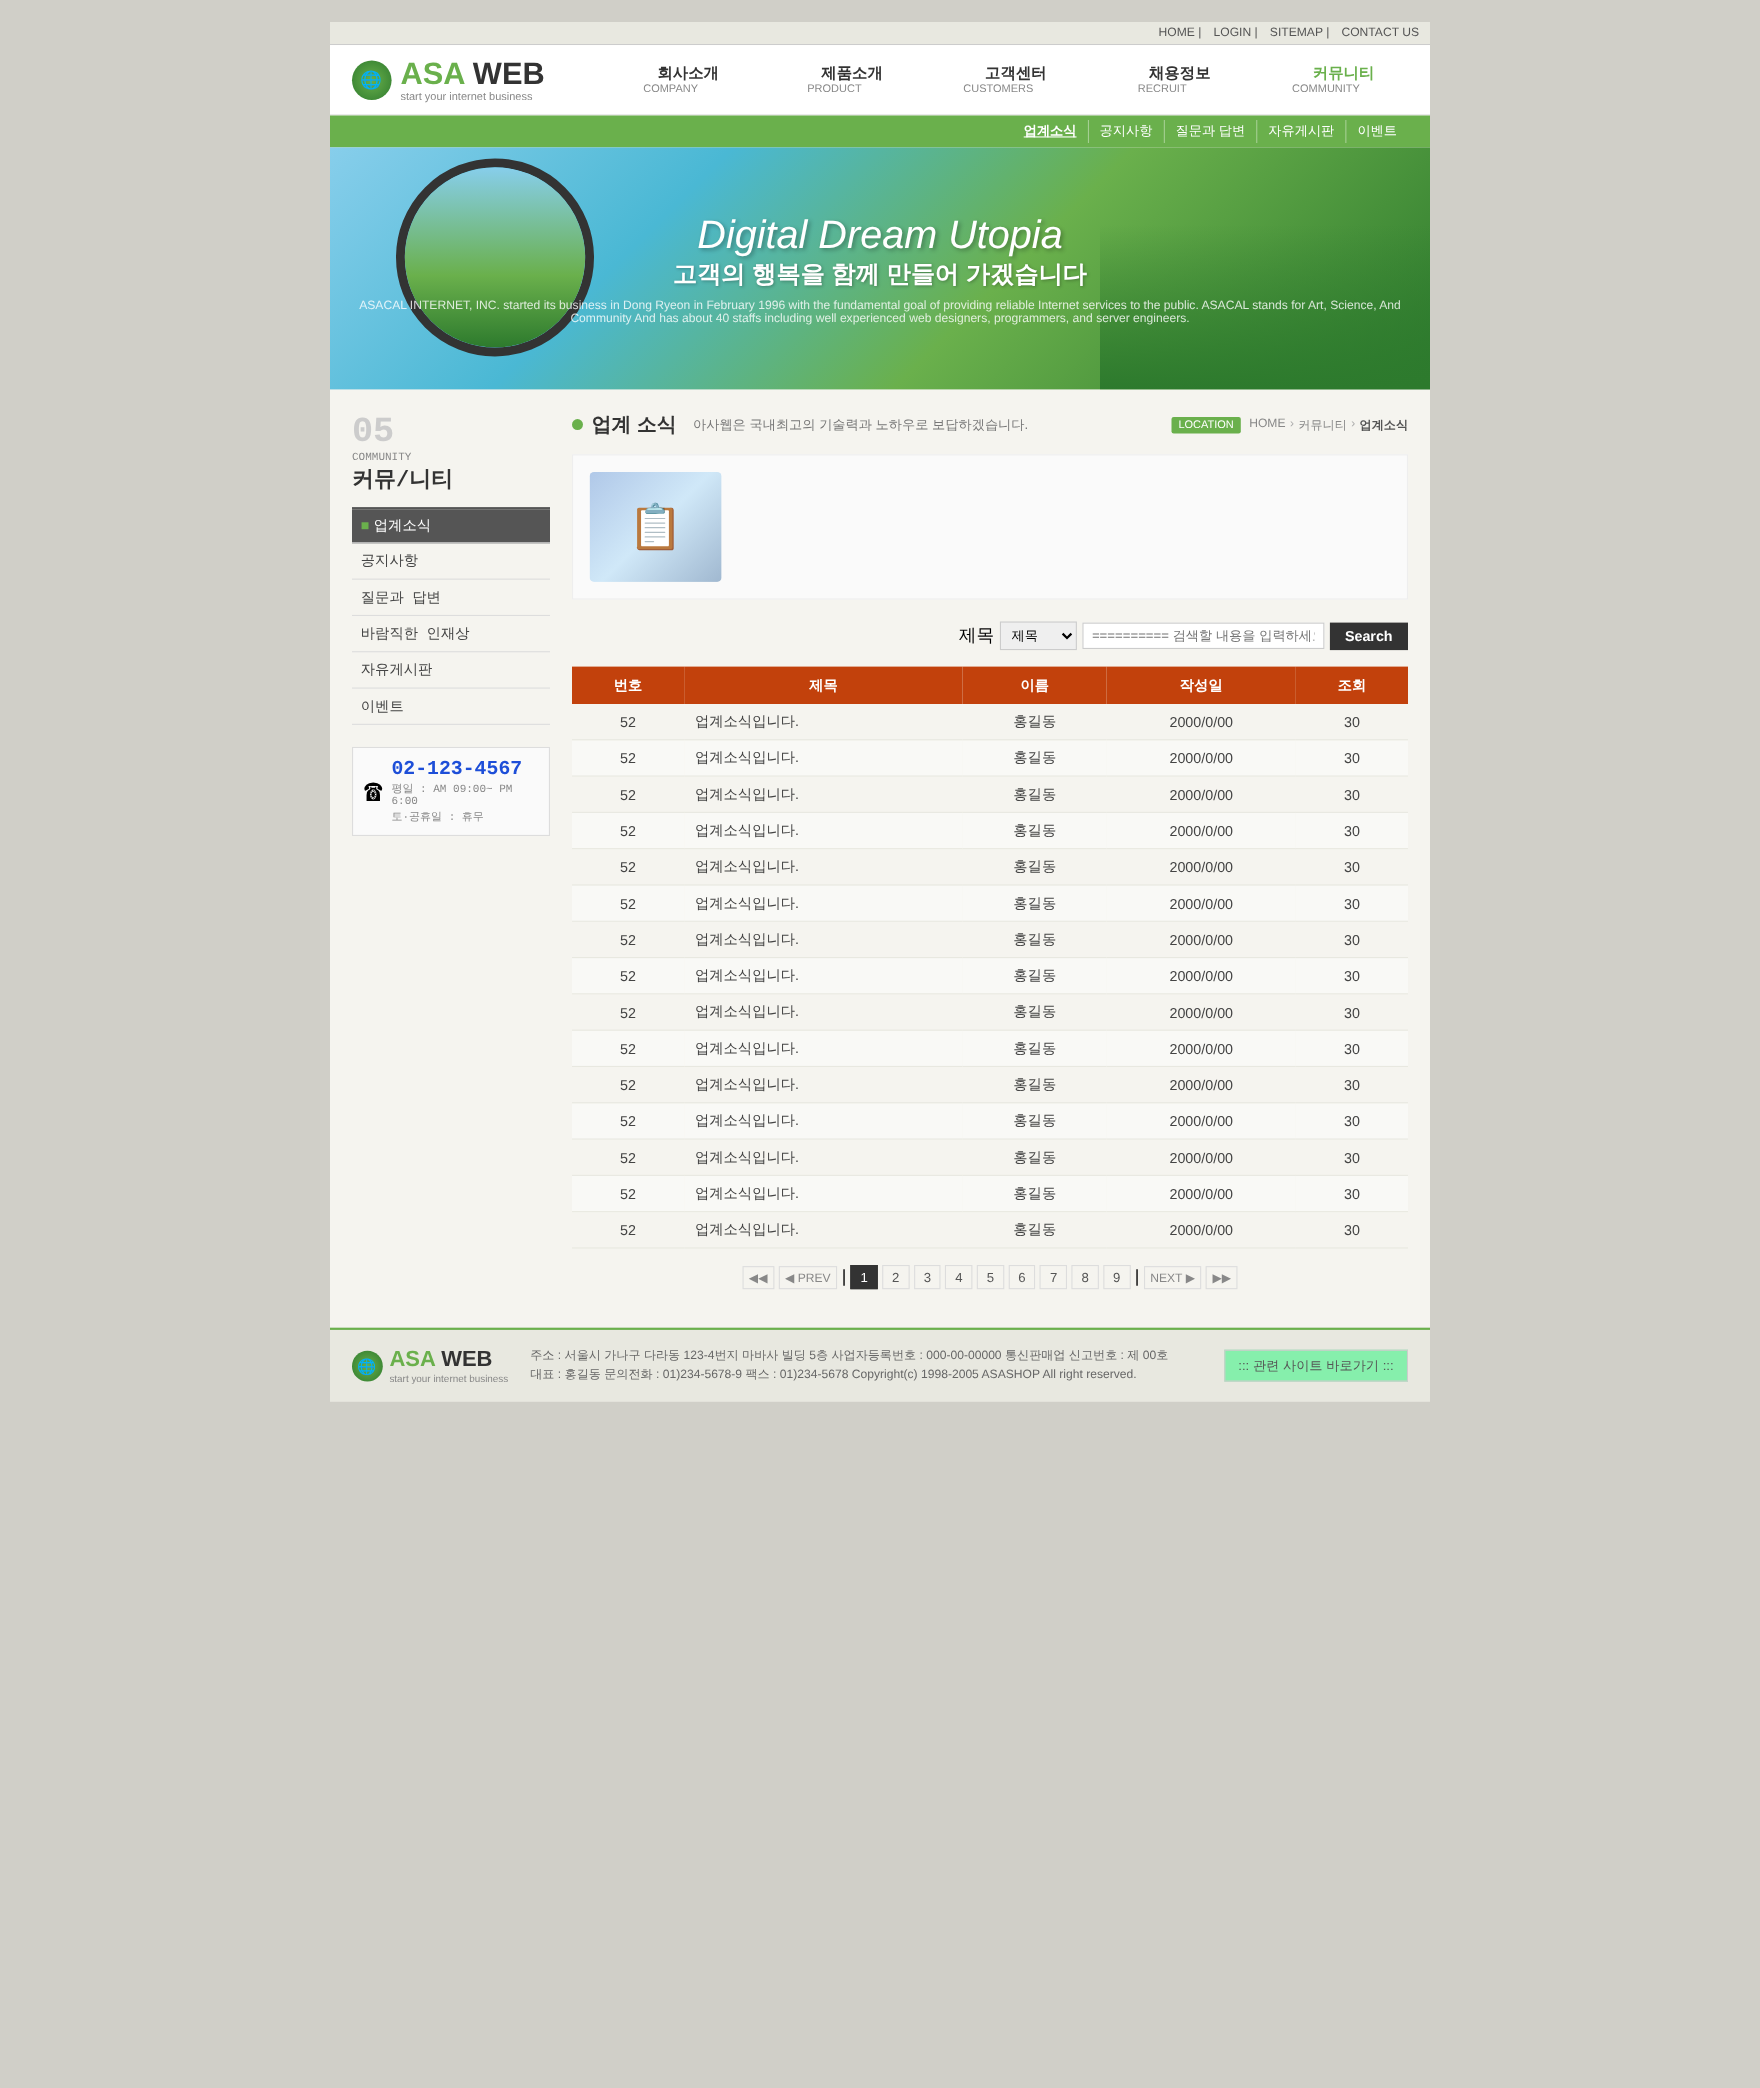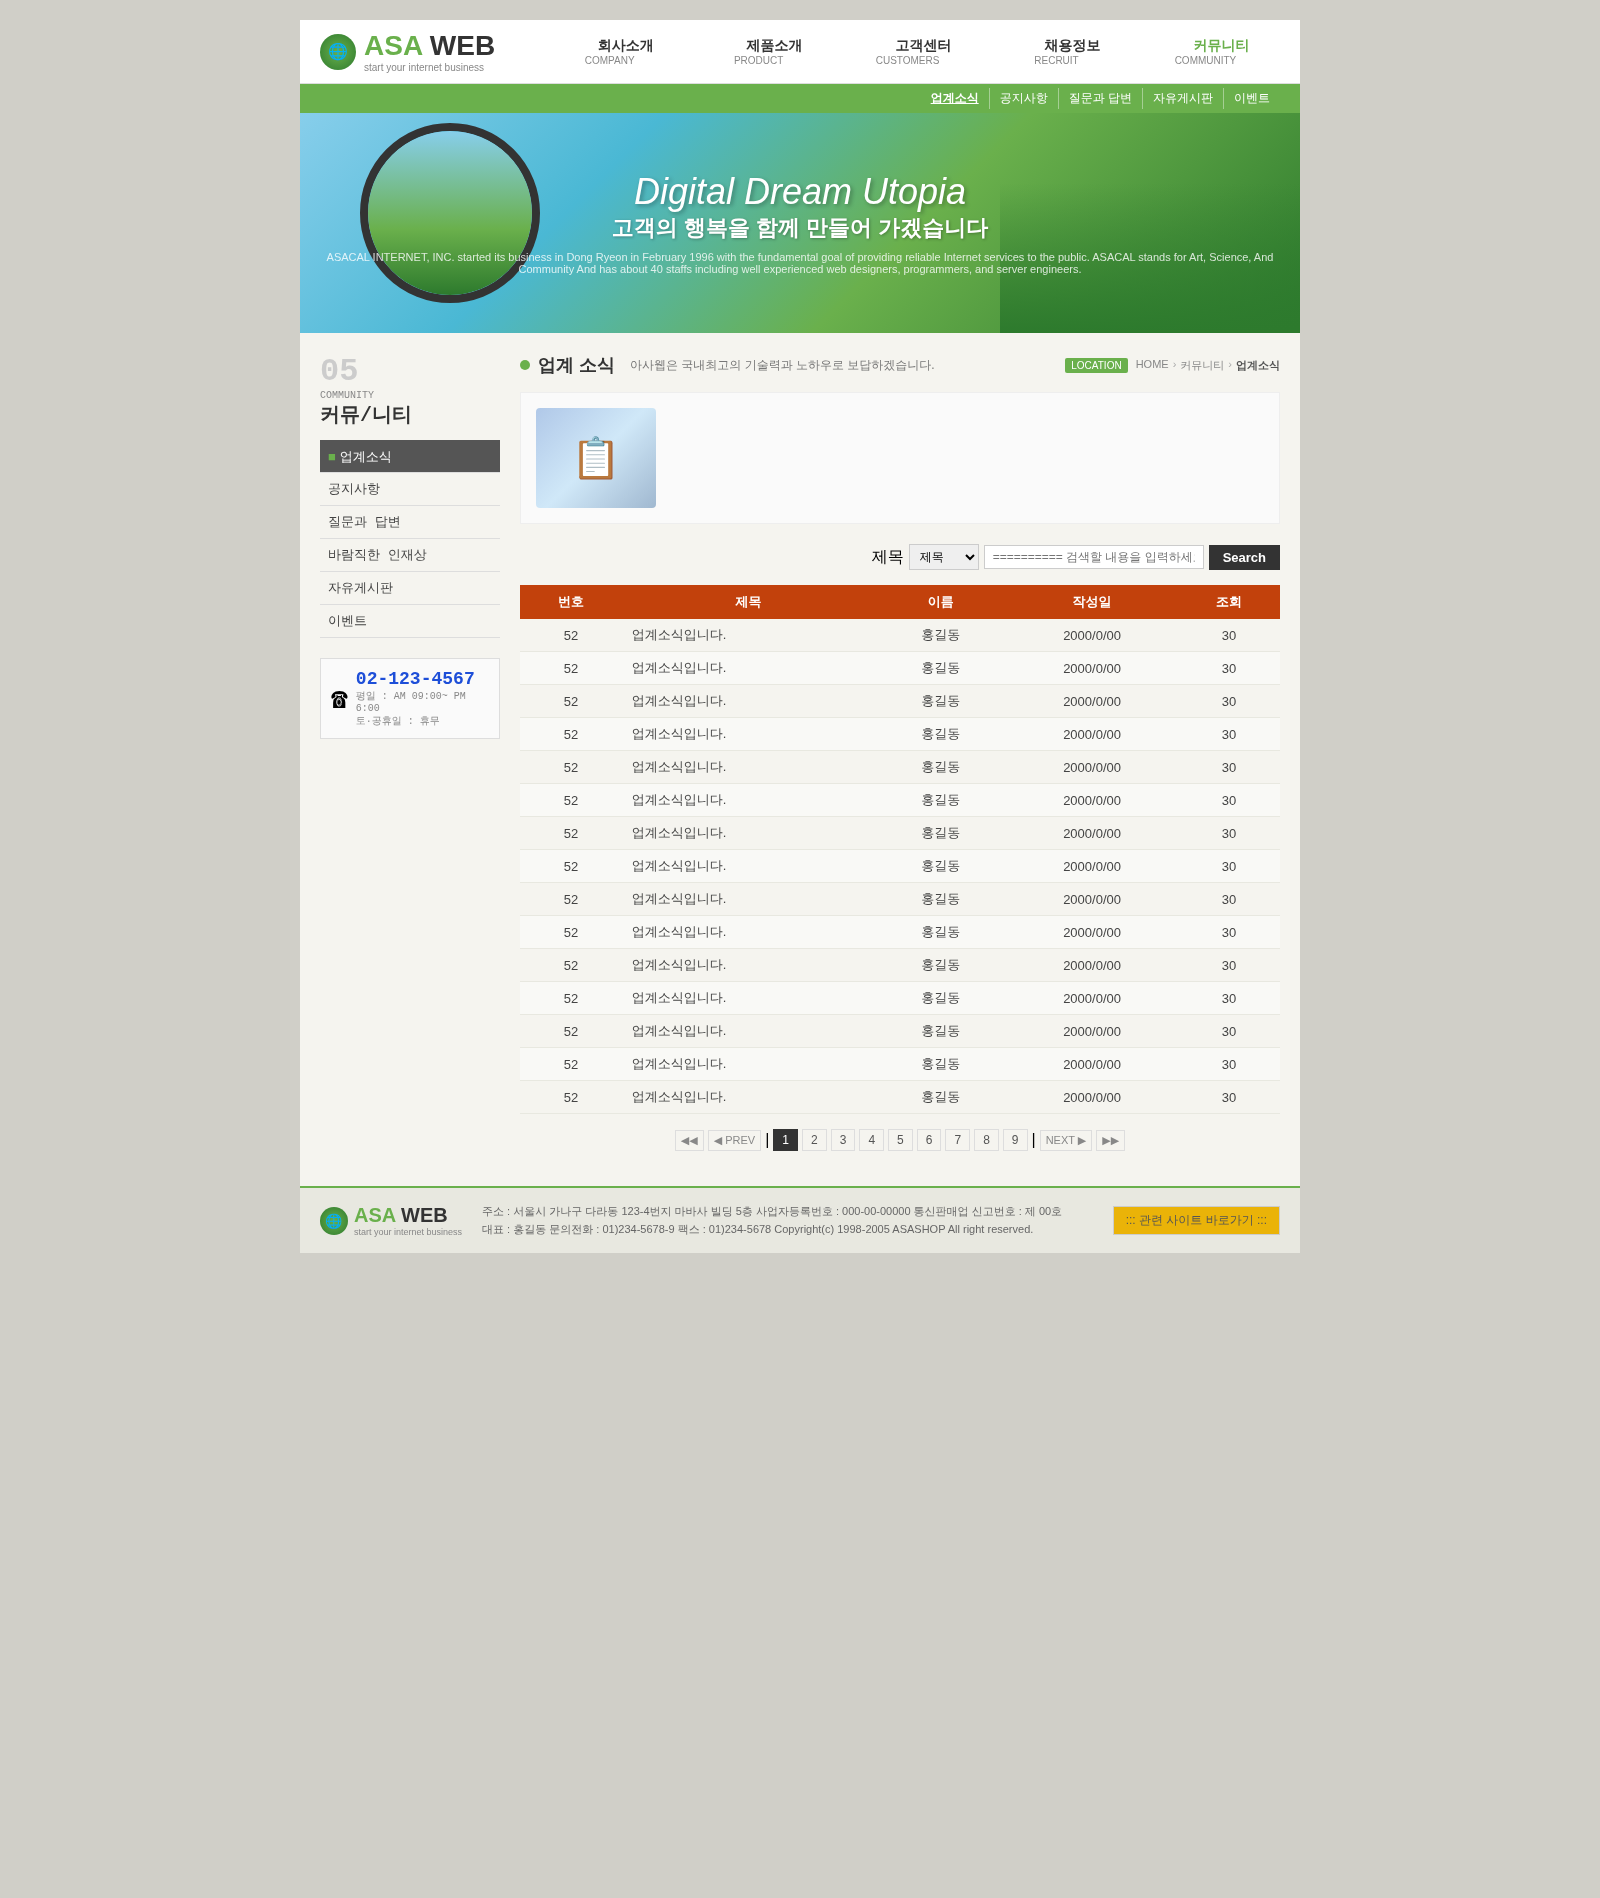--- a/index.html
+++ b/index.html
@@ -97,28 +97,37 @@
     .pagination a.active { background: #333; color: #fff; border-color: #333; }
     .pagination .arrow { font-size: 11px; color: #888; padding: 3px 5px; text-decoration: none; }
     
     
     .footer { background: #e8e8e0; border-top: 2px solid #6ab04c; padding: 15px 20px; display: flex; align-items: center; gap: 20px; }
     .footer-logo { display: flex; flex-direction: column; align-items: flex-start; }
     .footer-logo-text { font-size: 20px; font-weight: bold; color: #333; }
     .footer-logo-text span { color: #6ab04c; }
     .footer-logo-sub { font-size: 9px; color: #888; }
     .footer-info { flex: 1; font-size: 11px; color: #666; line-height: 1.6; }
-    .footer-link-btn { background: #eab308; border: 1px solid #ccc; padding: 5px 12px; font-size: 12px; color: #555; cursor: pointer; white-space: nowrap; text-align: right; }
+    .footer-link-btn { background: #86efac; border: 1px solid #ccc; padding: 5px 12px; font-size: 12px; color: #555; cursor: pointer; white-space: nowrap; text-align: right; }
   </style>
 </head>
 <body>
 
 <div style="background:#d0cfc8; min-height:1898px; padding:20px 0;">
 <div class="page-wrapper">
 
+  <div class="top-bar">
+    <a href="#">HOME</a>
+    <span> | </span>
+    <a href="#">LOGIN</a>
+    <span> | </span>
+    <a href="#">SITEMAP</a>
+    <span> | </span>
+    <a href="#">CONTACT US</a>
+  </div>
 
   <div class="header">
     <div class="logo">
       <div class="logo-row">
         <div class="logo-icon">🌐</div>
         <div>
           <div class="logo-text">
             <span>ASA</span><span style="color:#333;"> WEB</span>
           </div>
           <div class="logo-sub">start your internet business</div>

